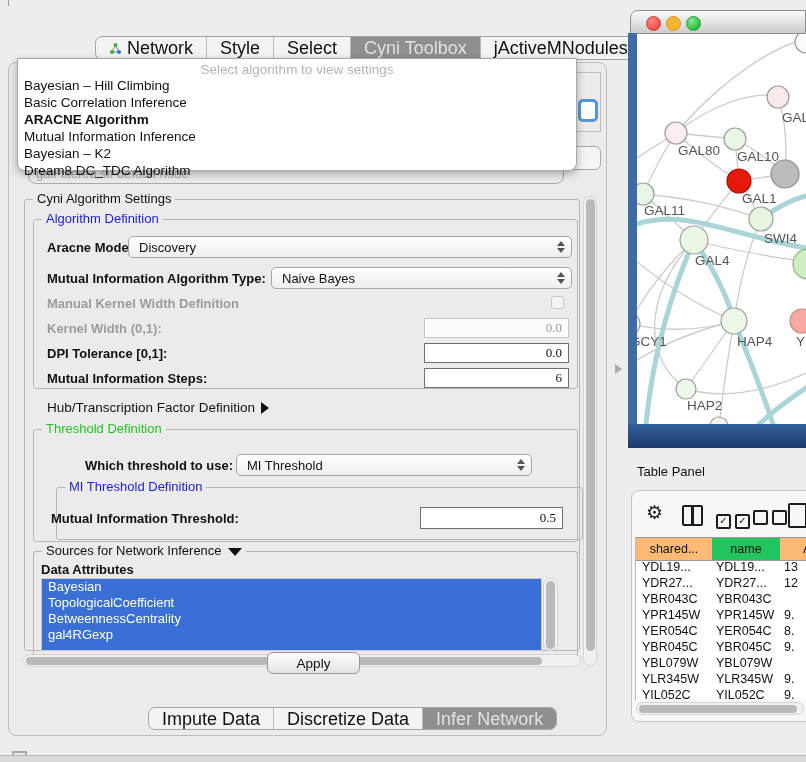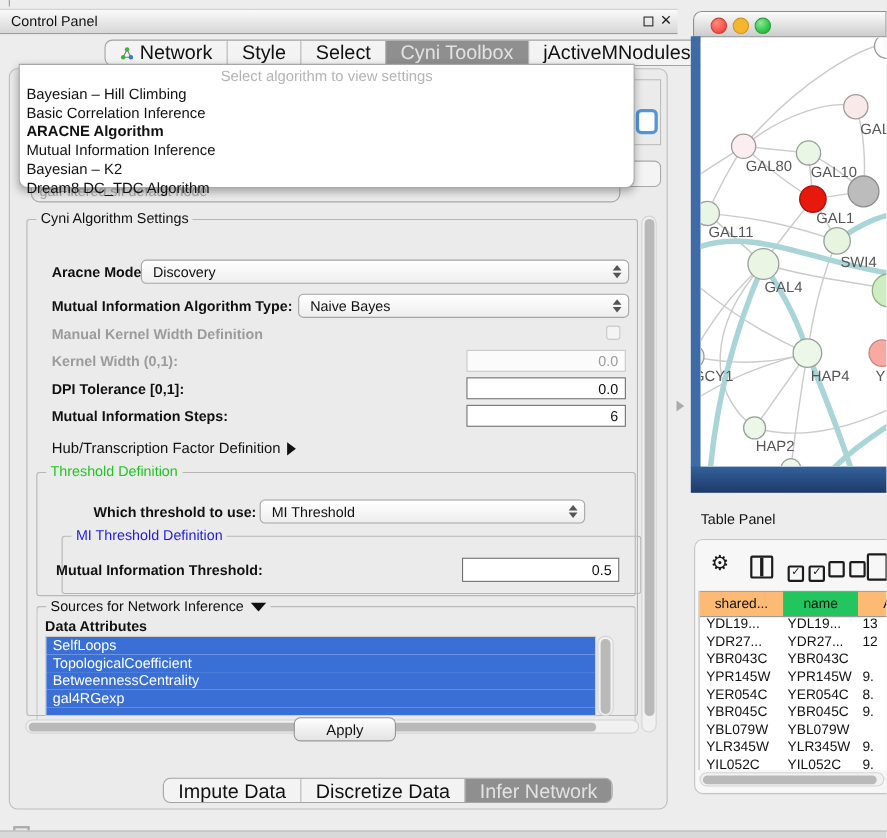--- a/index.html
+++ b/index.html
@@ -19,21 +19,21 @@
   .blue{color:#1d1de0;} .green{color:#21c521;}
   .lbl{position:absolute;font-size:13px;font-weight:bold;white-space:nowrap;}
   .lbl.plain{font-weight:normal;}
   .lbl.dim{color:#9b9b9b;}
   
   .combo{position:absolute;height:22px;border:1px solid #a6a6a6;border-radius:5px;background:linear-gradient(#ffffff,#eeeeee);font-size:13px;display:flex;align-items:center;padding-left:10px;box-sizing:border-box;}
   .spin{position:absolute;right:6px;top:4px;display:flex;flex-direction:column;align-items:center;gap:2px;}
   .spin i{display:block;width:0;height:0;border-left:4px solid transparent;border-right:4px solid transparent;}
   .spin .up{border-bottom:5px solid #555;}
   .spin .dn{border-top:5px solid #555;}
-  .field{position:absolute;height:20px;border:1px solid #6f6f6f;background:#fff;font-size:13px;display:flex;align-items:center;justify-content:flex-end;padding-right:6px;box-sizing:border-box;}
+  .field{position:absolute;height:20px;border:1px solid #6f6f6f;background:#fff;font-size:13px;display:flex;align-items:center;justify-content:flex-end;padding-right:6px;box-sizing:border-box;font-family:Liberation Serif, serif;}
   .field.dis{border-color:#c6c6c6;background:#fbfbfb;color:#9b9b9b;}
   .tri-r{display:inline-block;width:0;height:0;border-top:6px solid transparent;border-bottom:6px solid transparent;border-left:8px solid #111;vertical-align:middle;margin-left:6px;}
   .tri-d{display:inline-block;width:0;height:0;border-left:7px solid transparent;border-right:7px solid transparent;border-top:8px solid #111;vertical-align:middle;margin-left:6px;}
   
   #dropdown{background:#fff;border:1px solid #a8a8a8;border-radius:0 0 8px 8px;box-shadow:0 3px 8px rgba(0,0,0,.3);z-index:50;}
   #dd-prompt{color:#b4b4b4;font-size:13.5px;text-align:center;padding-top:3px;}
   .dd-item{font-size:13.5px;padding:1px 6px;height:15px;line-height:15px;white-space:nowrap;}
   .dd-item.bold{font-weight:bold;}
   
   #attr-list{background:#fff;border:1px solid #c9c9c9;overflow:hidden;}
@@ -56,25 +56,20 @@
   .x-icon{font-size:13px;font-weight:bold;color:#1c1c1c;font-family:"DejaVu Sans",sans-serif;}
   .cb{display:inline-block;width:11px;height:11px;border:2px solid #1c1c1c;border-radius:2px;font-size:10px;line-height:10px;font-weight:bold;text-align:center;margin-right:4px;}
 </style>
 </head>
 <body>
 
 <div id="app">
 
   <div class="abs" style="left:8px;top:0;width:1px;height:6px;background:#9a9a9a;"></div>
 
-  <div class="abs paneltitle" style="left:0;top:8px;width:616px;height:23px;">
-    <span>Control Panel</span>
-    <span class="abs sq-icon" style="left:585px;top:6px;width:9px;height:9px;"></span>
-    <span class="abs x-icon" style="left:600px;top:3px;">✕</span>
-  </div>
 
   <div class="abs seg" style="left:95px;top:36px;height:24px;align-items:stretch;" id="top-tabs">
       <div class="tab">
         <svg width="13" height="13" viewBox="0 0 13 13">
           <line x1="6.5" y1="3" x2="3" y2="10" stroke="#7a7a7a"></line>
           <line x1="6.5" y1="3" x2="10" y2="10" stroke="#7a7a7a"></line>
           <line x1="3" y1="10" x2="10" y2="10" stroke="#7a7a7a"></line>
           <circle cx="6.5" cy="3" r="2" fill="#3fae3f"></circle>
           <circle cx="3" cy="10" r="2" fill="#3fae3f"></circle>
           <circle cx="10" cy="10" r="2" fill="#2e7bd6"></circle>
@@ -112,20 +107,23 @@
         <div class="dd-item">Mutual Information Inference</div>
         <div class="dd-item">Bayesian – K2</div>
         <div class="dd-item">Dream8 DC_TDC Algorithm</div>
       </div>
   </div>
 
   <div class="abs group" style="left:24px;top:199px;width:556px;height:452px;background:#ebebeb;">
     <span class="gtitle">Cyni Algorithm Settings</span>
   </div>
 
+  <div class="abs group" style="left:33px;top:219px;width:545px;height:170px;">
+    <span class="gtitle blue">Algorithm Definition</span>
+  </div>
   <span class="lbl" style="left:47px;top:240px;">Aracne Mode:</span>
   <div class="combo" style="left:128px;top:236px;width:444px;">
     <span>Discovery</span>
     <span class="spin">
         <i class="up"></i>
         <i class="dn"></i>
       </span>
   </div>
   <span class="lbl" style="left:47px;top:271px;">Mutual Information Algorithm Type:</span>
   <div class="combo" style="left:271px;top:267px;width:301px;">
@@ -173,21 +171,21 @@
     <span>0.5</span>
   </div>
 
   <div class="abs group" style="left:33px;top:551px;width:545px;height:111px;border-bottom:none;">
     <span class="gtitle" style="font-size:13px;">
       <span>Sources for Network Inference</span><span class="tri-d"></span>
     </span>
   </div>
   <span class="lbl" style="left:41px;top:562px;">Data Attributes</span>
   <div class="abs" id="attr-list" style="left:41px;top:578px;width:501px;height:73px;">
-      <div class="attr-item">SelfLoops</div>
+      <div class="attr-item">Bayesian</div>
       <div class="attr-item">TopologicalCoefficient</div>
       <div class="attr-item">BetweennessCentrality</div>
       <div class="attr-item">gal4RGexp</div>
       <div class="attr-item"></div>
     </div>
   <div class="abs sb-track" style="left:543px;top:578px;width:15px;height:73px;">
     <div class="sb-thumb" style="left:2px;top:2px;width:9px;height:68px;"></div>
   </div>
 
   <div class="abs sb-track" style="left:583px;top:196px;width:14px;height:470px;">

